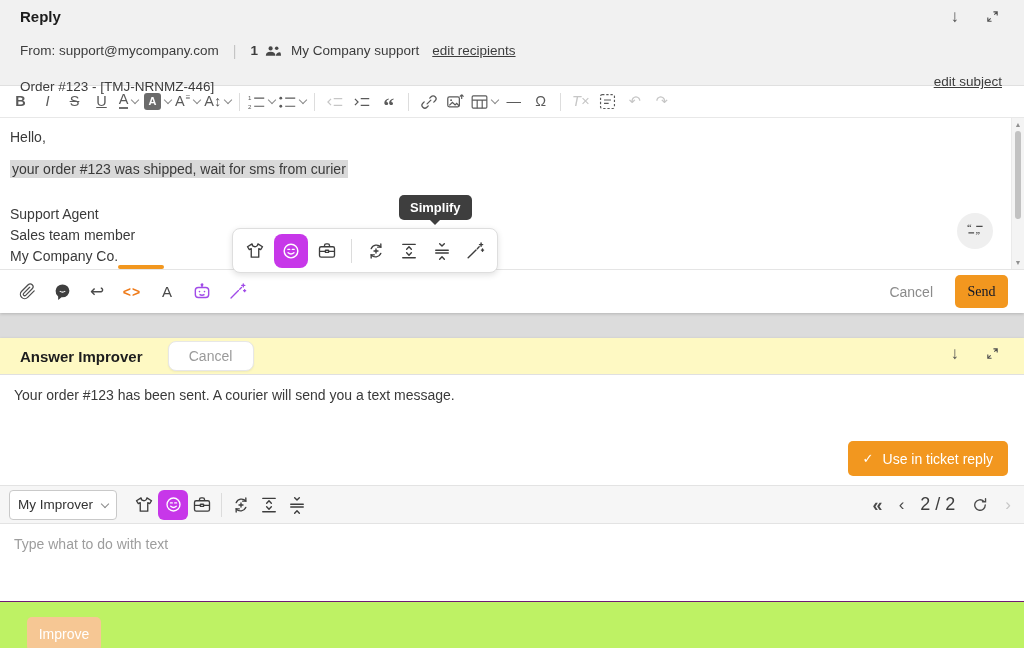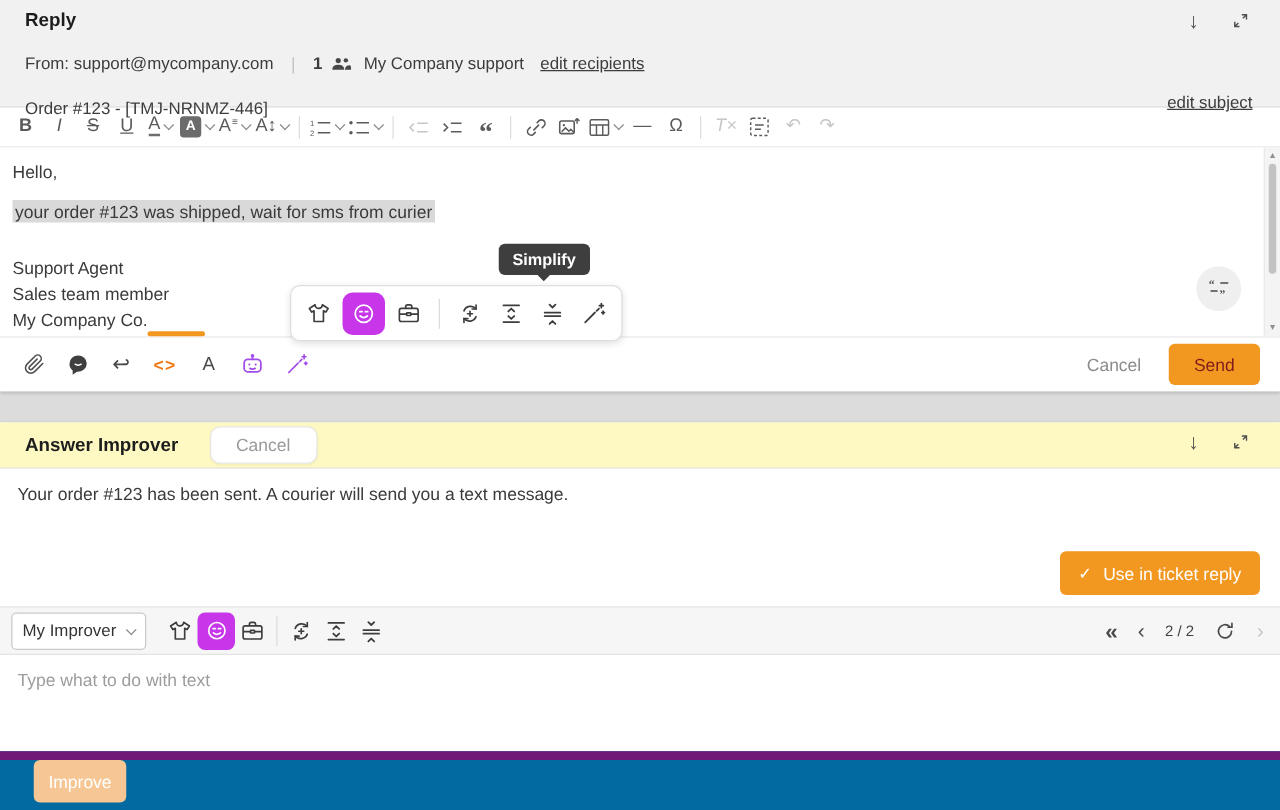--- a/index.html
+++ b/index.html
@@ -65,46 +65,46 @@
   .tab-indicator{position:absolute;left:118px;top:265px;width:46px;height:4px;background:#f2971f;border-radius:2px;z-index:4}
 
   
   .reply-footer{height:44px;border-top:1px solid #e5e5e5;display:flex;align-items:center;padding:0 16px;background:#fff}
   .ft-ic{display:inline-flex;align-items:center;justify-content:center;min-width:22px;height:26px;margin-right:13px;cursor:pointer;color:#4a4a4a;font-size:17px;line-height:1}
   .g-source{color:#ef7b1a;font-weight:bold;font-size:14px;letter-spacing:1px}
   .g-textfmt{font-size:15px;color:#4a4a4a}
   .purple{color:#a14be8}
   .spacer{flex:1}
   .cancel-link{color:#8b8b8b;font-size:14px;margin-right:22px;cursor:pointer;background:none;border:none;font-family:inherit}
-  .send-btn{width:73px;height:33px;background:#f2971f;color:#7f1d1d;border:none;border-radius:5px;font-size:14px;cursor:pointer;font-family:Liberation Sans, sans-serif}
+  .send-btn{width:53px;height:33px;background:#f2971f;color:#0f172a;border:none;border-radius:5px;font-size:14px;cursor:pointer;font-family:Liberation Serif, serif}
 
   
   .imp-header{height:37px;background:#fef9c3;border-bottom:1px solid #e0e0e0;display:flex;align-items:center;padding:0 20px;position:relative}
   .imp-cancel{margin-left:25px;width:86px;height:30px;background:#fff;border:1px solid #e7e7e7;border-radius:8px;color:#9a9a9a;font-size:14px;cursor:pointer;box-shadow:0 1px 2px rgba(0,0,0,.06);font-family:inherit}
   .imp-header .header-icons{top:7px}
   .imp-content{height:110px;position:relative;padding:12px 14px 0;font-size:14px;color:#3a3a3a;background:#fff}
   .use-btn{position:absolute;right:16px;bottom:9px;height:35px;padding:0 15px;background:#f2971f;border:none;border-radius:5px;color:#fff;font-size:14px;display:flex;align-items:center;gap:9px;cursor:pointer;font-family:inherit}
   .use-check{font-size:13px}
 
   .imp-toolbar{height:39px;background:#f6f6f6;border-top:1px solid #e3e3e3;border-bottom:1px solid #e3e3e3;display:flex;align-items:center;padding:0 9px;position:relative}
   .preset{width:108px;height:30px;background:#fff;border:1px solid #c9c9c9;border-radius:4px;display:flex;align-items:center;padding:0 8px;font-size:13.5px;color:#333;cursor:pointer;margin-right:13px}
   .preset-label{flex:1;overflow:hidden;white-space:nowrap}
   .preset .chev{margin:-2px 0 0 2px;flex:0 0 auto}
   .pager{position:absolute;right:13px;top:0;height:100%;display:flex;align-items:center;gap:16px;color:#4a4a4a}
   .pg{cursor:pointer;font-size:17px;line-height:1}
   .pg-first{font-size:18px;font-weight:bold}
-  .pg-num{font-size:12px;color:#3f3f3f;cursor:default}
+  .pg-num{font-size:18px;color:#3f3f3f;cursor:default}
   .pg-next{color:#c7c7c7}
   .pg-refresh{display:flex;cursor:pointer}
 
   .prompt{height:77px;background:#fff}
   .prompt textarea{width:100%;height:100%;border:none;outline:none;resize:none;padding:12px 14px;font:14px "Liberation Sans",sans-serif;color:#3b82f6;background:transparent}
   .prompt textarea::placeholder{color:#9d9d9d}
 
-  .imp-footer{height:47px;background:#0369a1;border-top:7px solid #701a75;padding:0 0 0 27px}
+  .imp-footer{height:47px;background:#bef264;border-top:1px solid #701a75;padding:15px 0 0 27px}
   .improve-btn{width:74px;height:34px;background:#f6c794;color:#fff;border:none;border-radius:5px;font-size:14px;cursor:default;font-family:inherit}
 
   svg{display:block}
 </style>
 </head>
 <body>
 
 <div class="panel reply-panel">
 
   <div class="reply-header">

